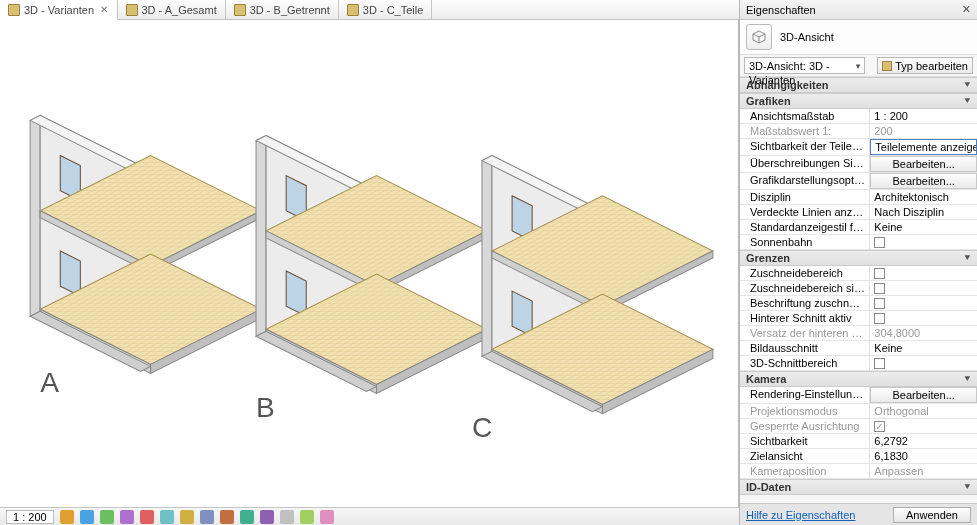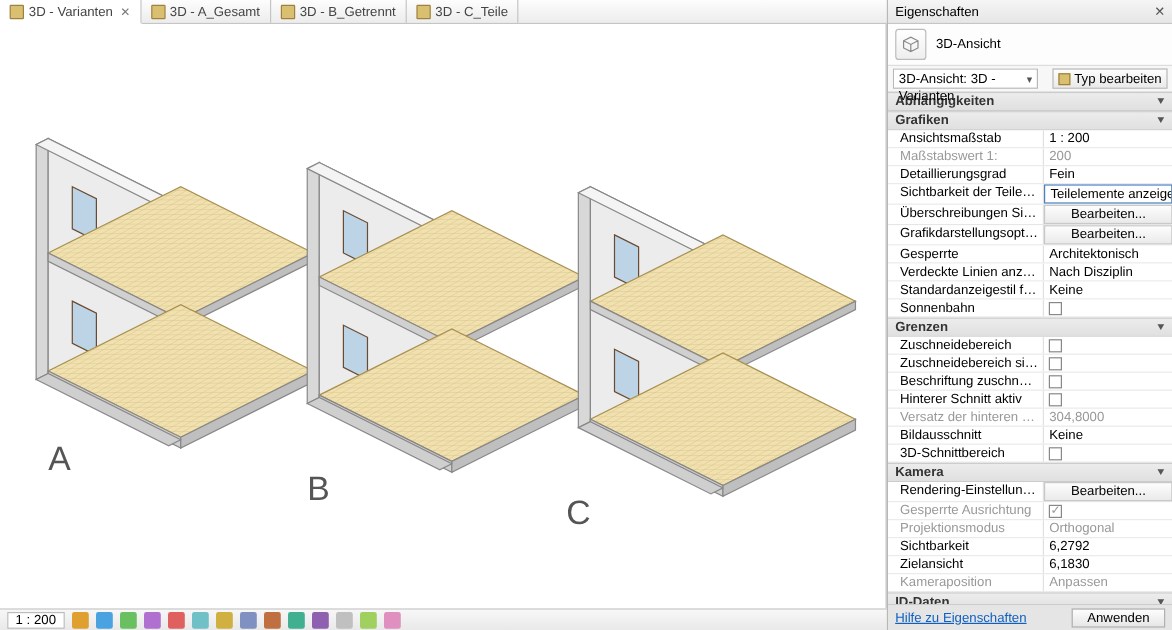--- a/index.html
+++ b/index.html
@@ -165,37 +165,33 @@
       </div>
     <div class="prow">
         <div class="plabel">Ansichtsmaßstab</div>
         <div class="pvalue">1 : 200</div>
       </div>
     <div class="prow disabled">
         <div class="plabel">Maßstabswert 1:</div>
         <div class="pvalue">200</div>
       </div>
     <div class="prow">
-        <div class="plabel">Detaillierungsgrad</div>
-        <div class="pvalue">Fein</div>
-      </div>
-    <div class="prow">
         <div class="plabel">Sichtbarkeit der Teilelemente</div>
         <div class="pvalue selected">Teilelemente anzeigen</div>
       </div>
     <div class="prow">
         <div class="plabel">Überschreibungen Sichtbarkeit/Grafi...</div>
         <div class="pvalue btncell">Bearbeiten...</div>
       </div>
     <div class="prow">
         <div class="plabel">Grafikdarstellungsoptionen</div>
         <div class="pvalue btncell">Bearbeiten...</div>
       </div>
     <div class="prow">
-        <div class="plabel">Gesperrte</div>
+        <div class="plabel">Disziplin</div>
         <div class="pvalue">Architektonisch</div>
       </div>
     <div class="prow">
         <div class="plabel">Verdeckte Linien anzeigen</div>
         <div class="pvalue">Nach Disziplin</div>
       </div>
     <div class="prow">
         <div class="plabel">Standardanzeigestil für Analyse</div>
         <div class="pvalue">Keine</div>
       </div>
@@ -251,28 +247,28 @@
 
     <div class="section-h">
         <span>Kamera</span>
         <span class="collapse">⯆</span>
       </div>
     <div class="prow">
         <div class="plabel">Rendering-Einstellungen</div>
         <div class="pvalue btncell">Bearbeiten...</div>
       </div>
     <div class="prow disabled">
-        <div class="plabel">Gesperrte Ausrichtung</div>
-        <div class="pvalue">
-          <span class="chk on"></span>
-        </div>
-      </div>
-    <div class="prow disabled">
         <div class="plabel">Projektionsmodus</div>
         <div class="pvalue">Orthogonal</div>
+      </div>
+    <div class="prow disabled">
+        <div class="plabel">Gesperrte Ausrichtung</div>
+        <div class="pvalue">
+          <span class="chk on"></span>
+        </div>
       </div>
     <div class="prow">
         <div class="plabel">Sichtbarkeit</div>
         <div class="pvalue">6,2792</div>
       </div>
     <div class="prow">
         <div class="plabel">Zielansicht</div>
         <div class="pvalue">6,1830</div>
       </div>
     <div class="prow disabled">

